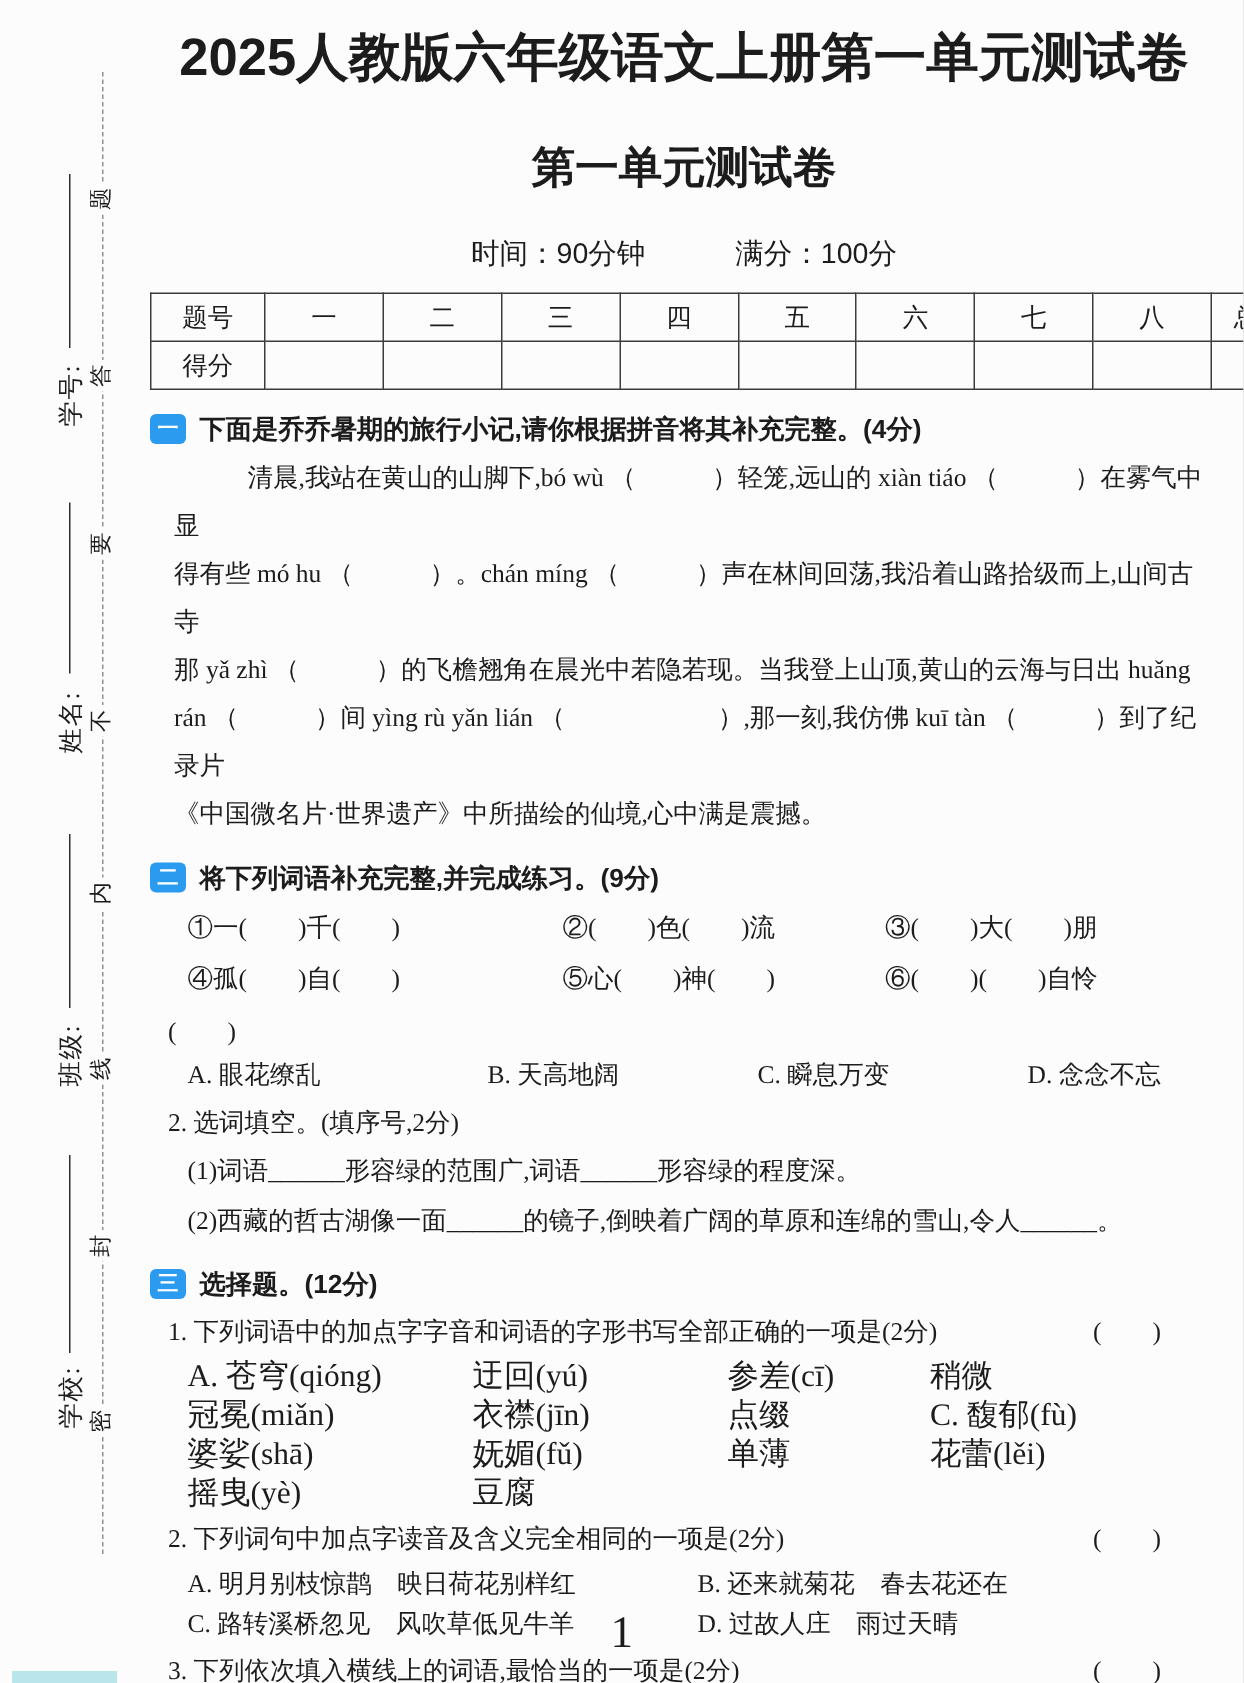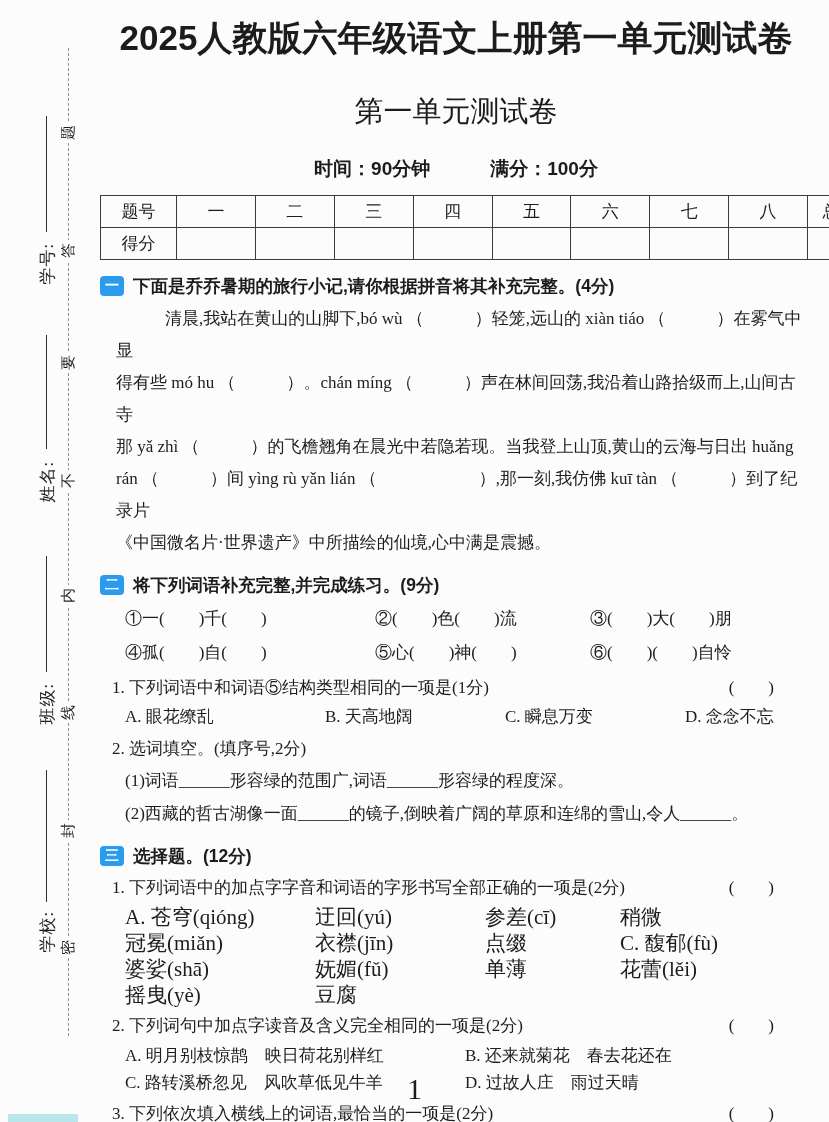--- a/index.html
+++ b/index.html
@@ -17,24 +17,24 @@
   .dashline{position:absolute;left:68px;top:48px;height:988px;width:0;border-left:1px dashed #8f8f8f;}
   .seal{position:absolute;left:58px;width:21px;height:21px;line-height:21px;text-align:center;
         transform:rotate(-90deg);font-size:15px;background:#fcfcfc;}
   .sc0{top:122px;} .sc1{top:240px;} .sc2{top:352px;} .sc3{top:470px;}
   .sc4{top:585px;} .sc5{top:702px;} .sc6{top:820px;} .sc7{top:937px;}
   .corner-teal{position:absolute;left:8px;top:1114px;width:70px;height:8px;background:#b9e6ea;}
   
   .content{position:absolute;left:100px;top:0;width:712px;}
   .main-title{margin-top:15px;font-family:"Liberation Sans",sans-serif;font-weight:bold;
               font-size:35px;text-align:center;white-space:nowrap;}
-  .paper-title{margin-top:30px;font-family:"Liberation Sans",sans-serif;font-weight:normal;
+  .paper-title{margin-top:30px;font-family:"Liberation Sans",sans-serif;font-weight:bold;
                font-size:29px;text-align:center;}
   .info-row{margin-top:24px;display:flex;justify-content:center;gap:60px;
-            font-family:"Liberation Sans",sans-serif;font-weight:bold;font-size:19px;}
+            font-family:"Liberation Sans",sans-serif;font-weight:normal;font-size:19px;}
   table.score{margin-top:13px;width:772px;border-collapse:collapse;table-layout:fixed;
               font-size:17px;text-align:center;}
   table.score td{border:1.5px solid #3c3c3c;height:31px;padding:0;}
   
   .section{margin-top:14px;}
   .sec-header{display:flex;align-items:center;gap:9px;margin-bottom:5px;
               font-family:"Liberation Sans",sans-serif;font-weight:bold;font-size:17.5px;}
   .badge{width:24px;height:20px;background:#2b9bf0;color:#fff;border-radius:4px;
          font-size:14px;display:flex;align-items:center;justify-content:center;flex:none;}
   .para{font-size:17px;line-height:32px;padding-left:16px;}
@@ -149,21 +149,20 @@
       </div>
       <div class="word-grid">
         <span>①一(　　)千(　　)</span>
         <span>②(　　)色(　　)流</span>
         <span>③(　　)大(　　)朋</span>
         <span>④孤(　　)自(　　)</span>
         <span>⑤心(　　)神(　　)</span>
         <span>⑥(　　)(　　)自怜</span>
       </div>
       <div class="q-line">
-        <span>1. 下列词语中和词语⑤结构类型相同的一项是(1分)</span>
         <span>(　　)</span>
       </div>
       <div class="opt4a">
         <span>A. 眼花缭乱</span>
         <span>B. 天高地阔</span>
         <span>C. 瞬息万变</span>
         <span>D. 念念不忘</span>
       </div>
       <div class="q-plain">2. 选词填空。(填序号,2分)</div>
       <div class="sub-item">(1)词语______形容绿的范围广,词语______形容绿的程度深。</div>

